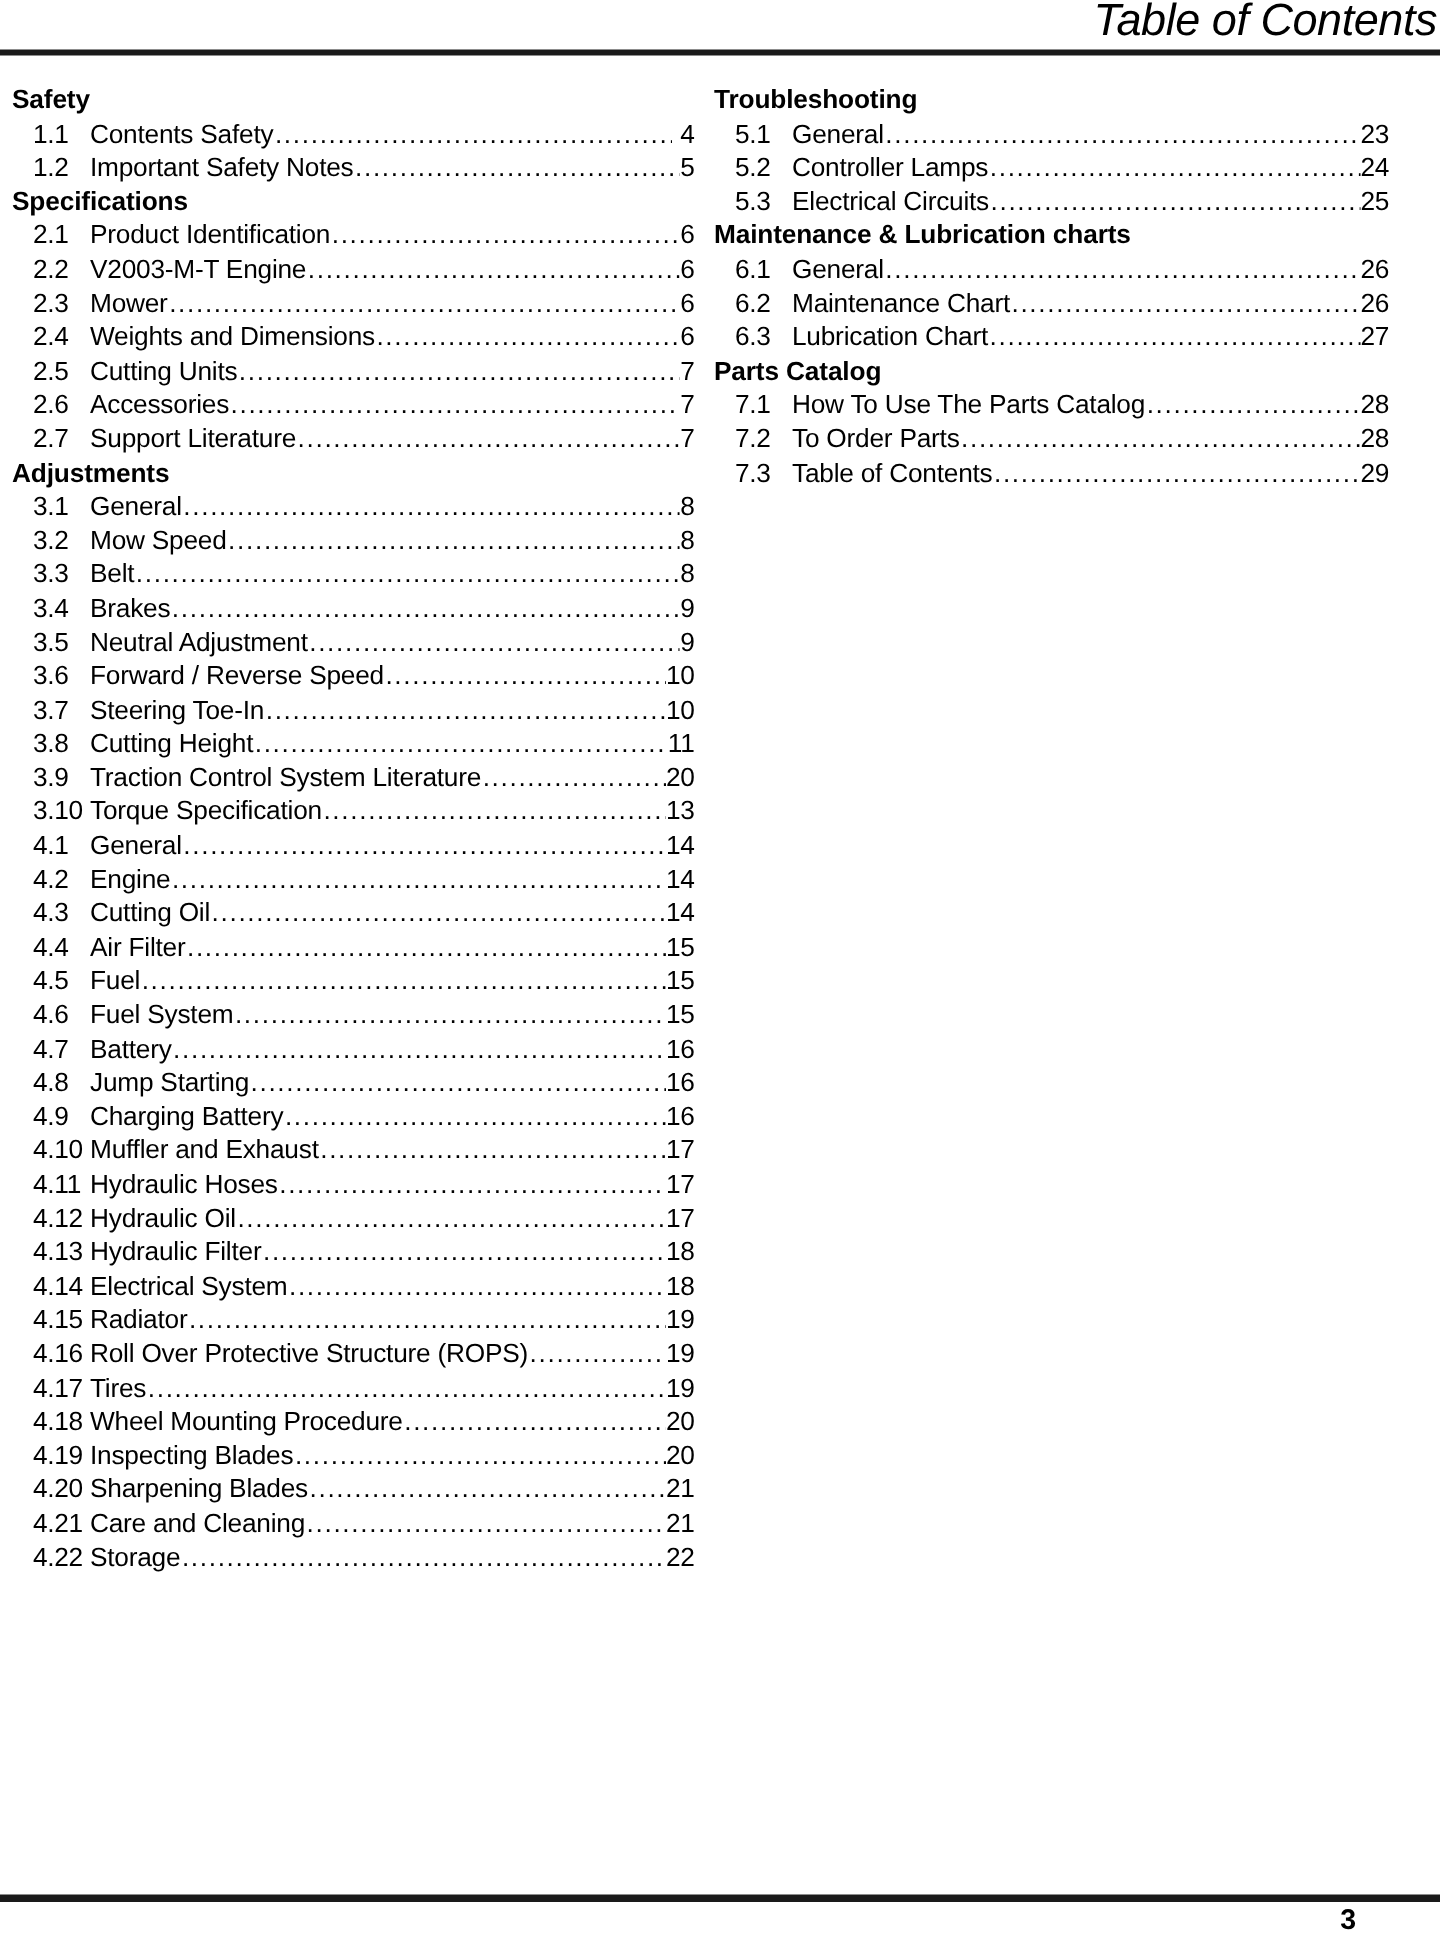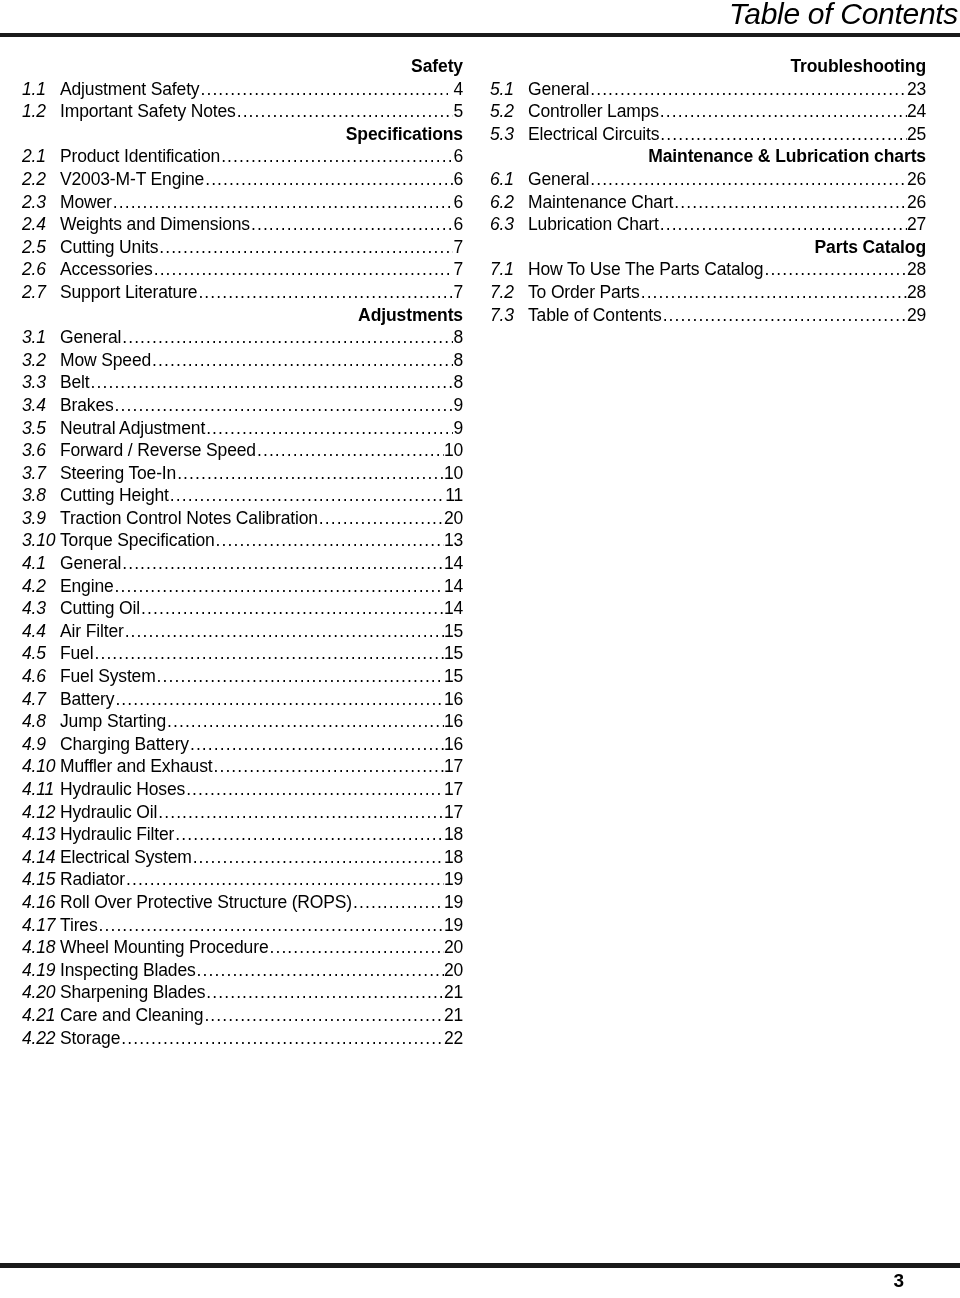--- a/index.html
+++ b/index.html
@@ -67,37 +67,35 @@
   .col-right { left: 476px; width: 450px; }
 
   
   .sec-head {
     font-size: 17.5px;
     font-weight: bold;
     line-height: 22.6px;
     height: 22.6px;
     white-space: nowrap;
     letter-spacing: -0.1px;
-    text-align: right;
   }
   .entry {
     display: flex;
     align-items: baseline;
     font-size: 17.5px;
     line-height: 22.6px;
     height: 22.6px;
     white-space: nowrap;
   }
   .entry .num {
     width: 52px;
     flex: 0 0 52px;
     padding-left: 14px;
     box-sizing: border-box;
     letter-spacing: -0.2px;
-    font-style: italic;
   }
   .entry .title {
     flex: 0 0 auto;
     letter-spacing: -0.15px;
   }
   .entry .leader {
     flex: 1 1 auto;
     overflow: hidden;
     white-space: nowrap;
     margin: 0 0px 0 1px;
@@ -138,21 +136,21 @@
   <div class="header">
     <div class="header-title">Table of Contents</div>
     <div class="rule-top"></div>
   </div>
 
   <div class="columns">
     <div class="col col-left" id="col-left">
         <div class="sec-head">Safety</div>
         <div class="entry gap">
           <span class="num">1.1</span>
-          <span class="title">Adjustment Safety</span>
+          <span class="title">Contents Safety</span>
           <span class="leader">..........................................................................................</span>
           <span class="page-no">4</span>
         </div>
         <div class="entry">
           <span class="num">1.2</span>
           <span class="title">Important Safety Notes</span>
           <span class="leader">..........................................................................................</span>
           <span class="page-no">5</span>
         </div>
         <div class="sec-head">Specifications</div>
@@ -242,21 +240,21 @@
           <span class="page-no">10</span>
         </div>
         <div class="entry">
           <span class="num">3.8</span>
           <span class="title">Cutting Height</span>
           <span class="leader">..........................................................................................</span>
           <span class="page-no">11</span>
         </div>
         <div class="entry">
           <span class="num">3.9</span>
-          <span class="title">Traction Control Notes Calibration</span>
+          <span class="title">Traction Control System Literature</span>
           <span class="leader">..........................................................................................</span>
           <span class="page-no">20</span>
         </div>
         <div class="entry">
           <span class="num">3.10</span>
           <span class="title">Torque Specification</span>
           <span class="leader">..........................................................................................</span>
           <span class="page-no">13</span>
         </div>
         <div class="entry">

